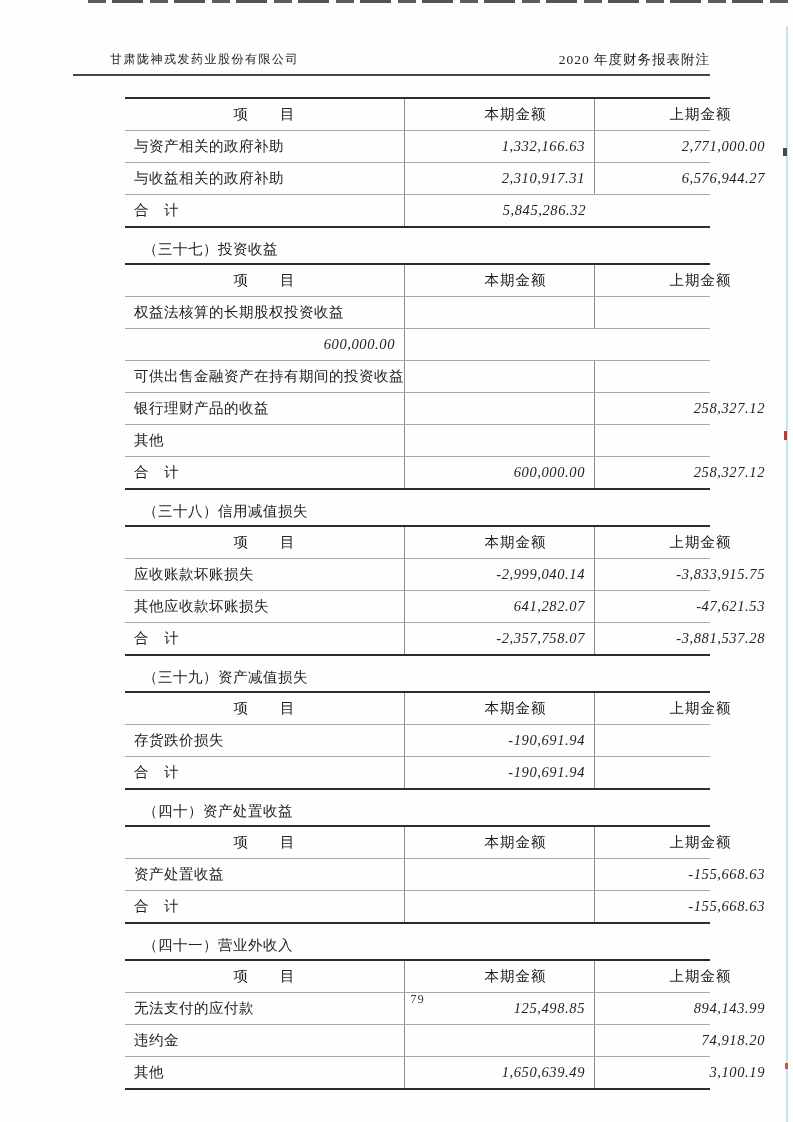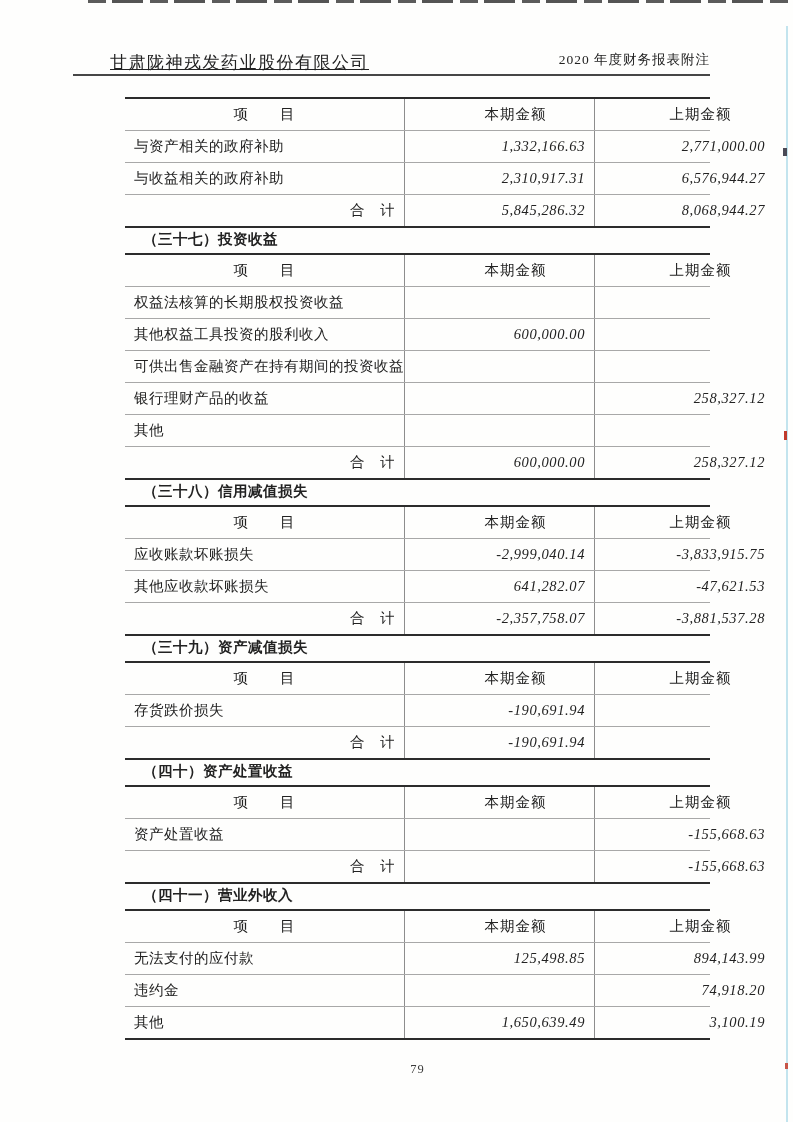--- a/index.html
+++ b/index.html
@@ -16,44 +16,44 @@
   .scan-top{
     position:absolute;top:0;left:88px;right:0;height:3px;
     background:repeating-linear-gradient(90deg,#383838 0 18px,rgba(0,0,0,0) 18px 24px,#2f2f2f 24px 55px,rgba(0,0,0,0) 55px 62px);
     opacity:.82;
   }
   .scan-right{position:absolute;left:786px;top:26px;bottom:0;width:2px;background:#c3e4ee;}
   .speck-dark{position:absolute;left:783px;top:148px;width:4px;height:8px;background:#4a4a56;}
   .speck-red{position:absolute;left:784px;top:431px;width:3px;height:9px;background:#c0392b;}
   .speck-red2{position:absolute;left:785px;top:1063px;width:3px;height:6px;background:#c75548;}
   
-  .h-left{position:absolute;left:110px;top:51px;font-size:17px;letter-spacing:1.5px;text-decoration:underline;}
+  .h-left{position:absolute;left:110px;top:51px;font-size:12px;letter-spacing:1.5px;}
   .h-right{position:absolute;right:83px;top:51px;font-size:13.5px;letter-spacing:1px;}
   .h-rule{position:absolute;left:73px;top:74px;width:637px;height:2px;background:#474747;}
   
   .content{position:absolute;left:125px;top:97px;width:585px;}
   .section-title{
-    height:22px;line-height:22px;margin:0 0 3px;padding-left:18px;
-    font-weight:bold;font-size:14.5px;letter-spacing:.5px;
+    height:22px;line-height:22px;margin:10px 0 3px;padding-left:18px;
+    font-weight:normal;font-size:14.5px;letter-spacing:.5px;
   }
   .ftable{width:585px;border-top:2px solid #2c2c2c;border-bottom:2px solid #2c2c2c;}
   .trow{display:grid;grid-template-columns:280px 158px 147px;border-bottom:1px solid #a8a8a8;gap:32px;}
   .trow:last-child{border-bottom:none;}
   .cell{
     min-height:31px;line-height:31px;font-size:14.5px;
     padding:0 9px;box-sizing:border-box;
     white-space:nowrap;overflow:hidden;
   }
   .cell:not(:last-child){border-right:1px solid #8d8d8d;}
   .thead .cell{height:30px;line-height:30px;text-align:center;letter-spacing:1px;}
   .cell.num{text-align:right;letter-spacing:.6px;font-style:italic;}
   .cell.item{text-align:left;letter-spacing:.5px;}
-  .cell.item.total{text-align:right;}
-  
-  .doc-footer{position:absolute;left:125px;top:1062px;width:585px;text-align:center;font-size:12.5px;color:#3a3a3a;letter-spacing:1px;}
+  .cell.item.total{text-align:left;}
+  
+  .doc-footer{position:absolute;left:125px;top:992px;width:585px;text-align:center;font-size:12.5px;color:#3a3a3a;letter-spacing:1px;}
 </style>
 </head>
 <body>
 
 <div class="page">
 
   <div class="scan-top"></div>
   <div class="scan-right"></div>
   <div class="speck-dark"></div>
   <div class="speck-red"></div>
@@ -76,37 +76,35 @@
           <div class="cell num">2,771,000.00</div>
         </div>
         <div class="trow">
           <div class="cell item">与收益相关的政府补助</div>
           <div class="cell num">2,310,917.31</div>
           <div class="cell num">6,576,944.27</div>
         </div>
         <div class="trow">
           <div class="cell item total">合　计</div>
           <div class="cell num">5,845,286.32</div>
-          <div class="cell num">8,068,944.27</div>
         </div>
       </div>
       <div class="section-title">（三十七）投资收益</div>
       <div class="ftable">
         <div class="trow thead">
           <div class="cell head">项　　目</div>
           <div class="cell head">本期金额</div>
           <div class="cell head">上期金额</div>
         </div>
         <div class="trow">
           <div class="cell item">权益法核算的长期股权投资收益</div>
           <div class="cell num"></div>
           <div class="cell num"></div>
         </div>
         <div class="trow">
-          <div class="cell item">其他权益工具投资的股利收入</div>
           <div class="cell num">600,000.00</div>
           <div class="cell num"></div>
         </div>
         <div class="trow">
           <div class="cell item">可供出售金融资产在持有期间的投资收益</div>
           <div class="cell num"></div>
           <div class="cell num"></div>
         </div>
         <div class="trow">
           <div class="cell item">银行理财产品的收益</div>

